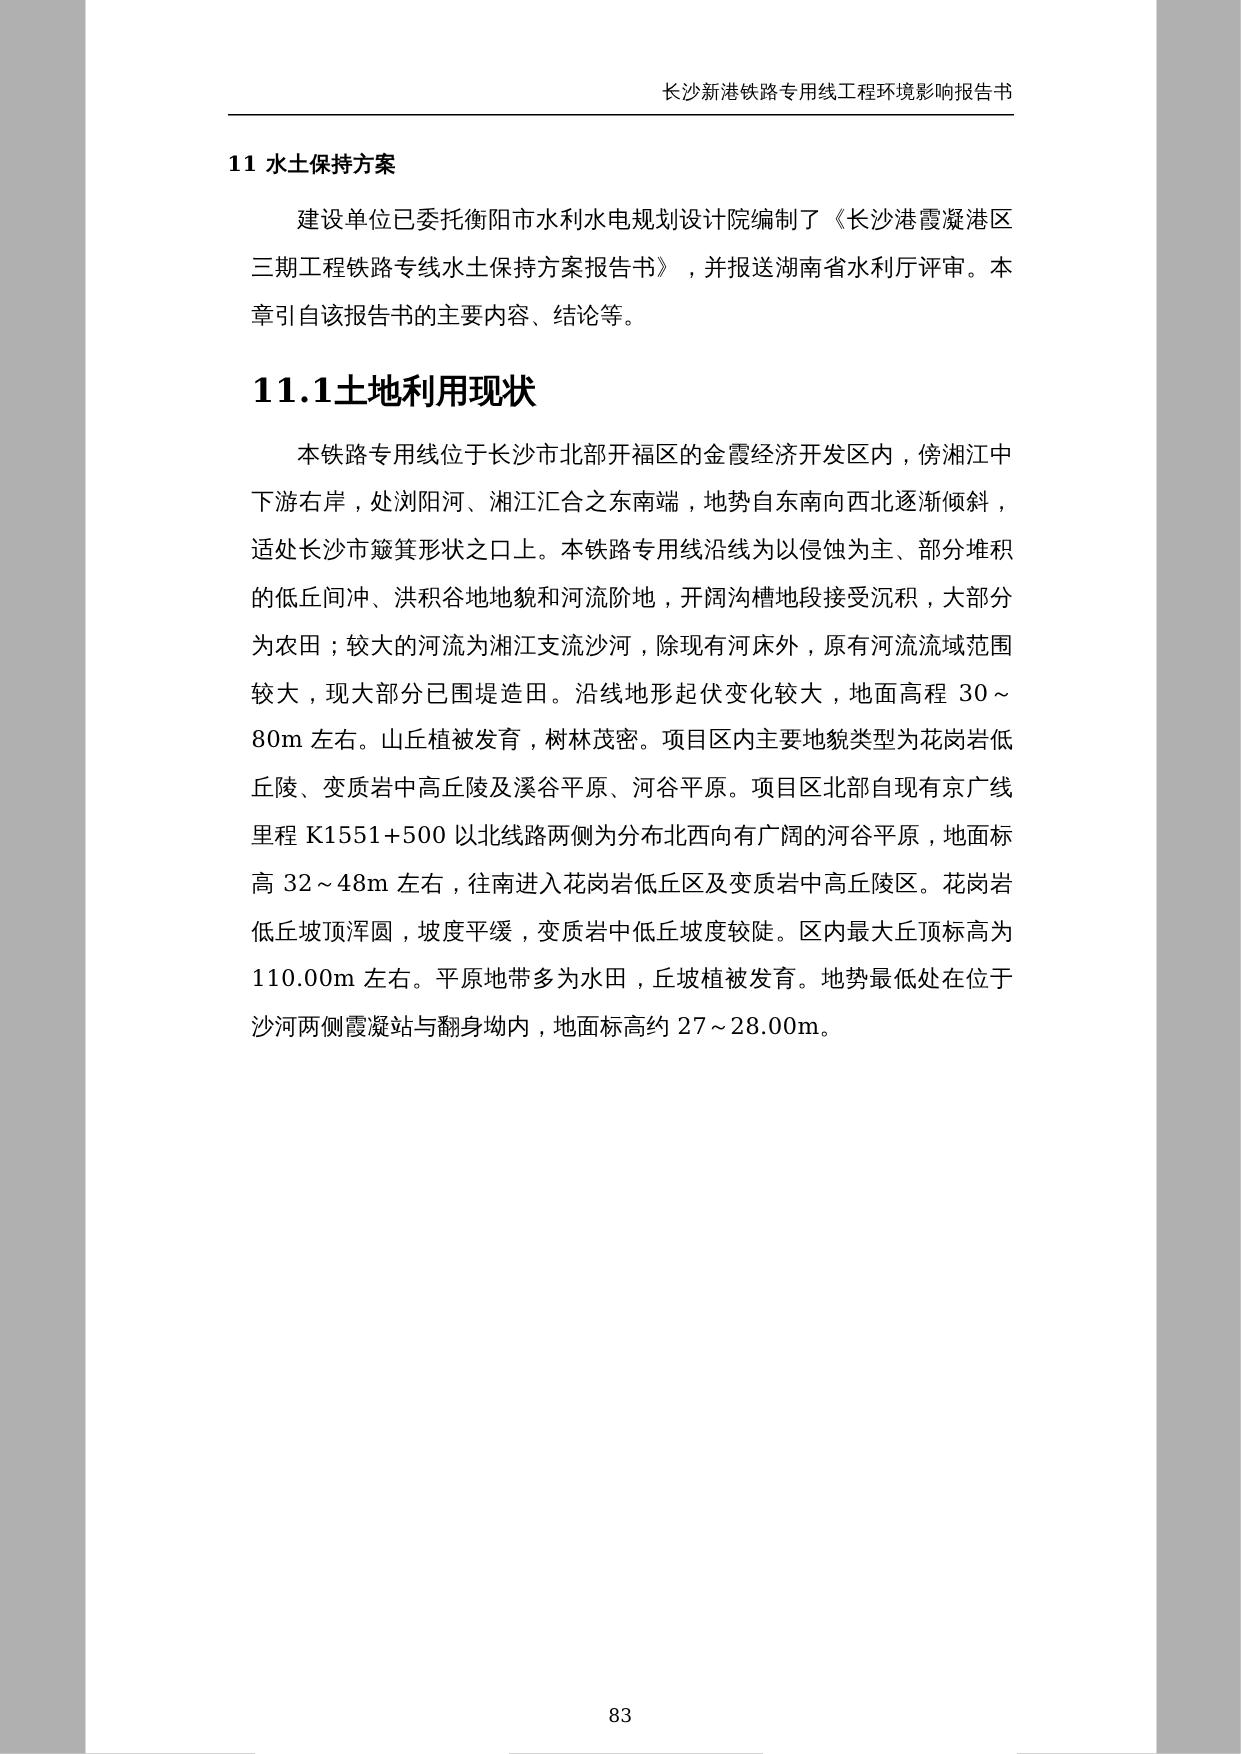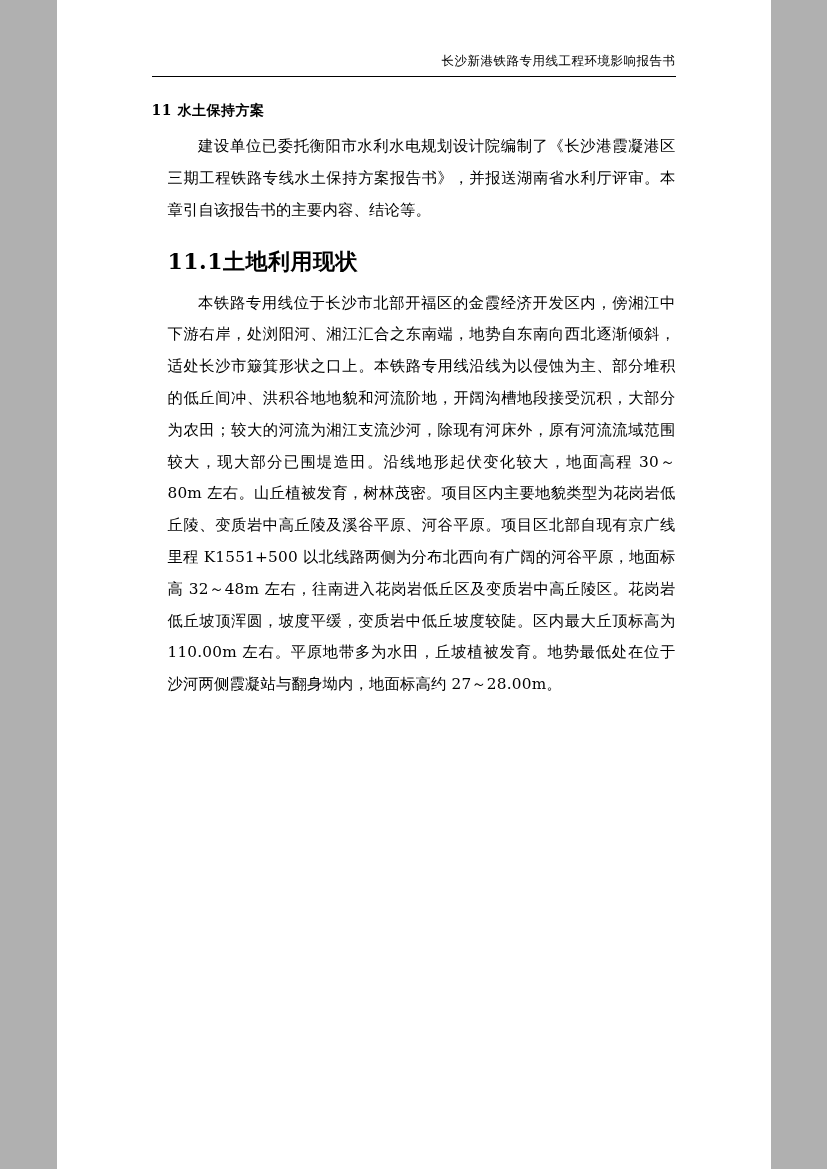--- a/index.html
+++ b/index.html
@@ -103,13 +103,16 @@
     <p class="body">建设单位已委托衡阳市水利水电规划设计院编制了《长沙港霞凝港区三期工程铁路专线水土保持方案报告书》，并报送湖南省水利厅评审。本章引自该报告书的主要内容、结论等。</p>
 
     <h3 class="subsec">
       <span class="num">11.1</span><span>土地利用现状</span>
     </h3>
 
     <p class="body">本铁路专用线位于长沙市北部开福区的金霞经济开发区内，傍湘江中下游右岸，处浏阳河、湘江汇合之东南端，地势自东南向西北逐渐倾斜，适处长沙市簸箕形状之口上。本铁路专用线沿线为以侵蚀为主、部分堆积的低丘间冲、洪积谷地地貌和河流阶地，开阔沟槽地段接受沉积，大部分为农田；较大的河流为湘江支流沙河，除现有河床外，原有河流流域范围较大，现大部分已围堤造田。沿线地形起伏变化较大，地面高程 30～80m 左右。山丘植被发育，树林茂密。项目区内主要地貌类型为花岗岩低丘陵、变质岩中高丘陵及溪谷平原、河谷平原。项目区北部自现有京广线里程 K1551+500 以北线路两侧为分布北西向有广阔的河谷平原，地面标高 32～48m 左右，往南进入花岗岩低丘区及变质岩中高丘陵区。花岗岩低丘坡顶浑圆，坡度平缓，变质岩中低丘坡度较陡。区内最大丘顶标高为 110.00m 左右。平原地带多为水田，丘坡植被发育。地势最低处在位于沙河两侧霞凝站与翻身坳内，地面标高约 27～28.00m。</p>
 
   </div>
 
+  <div class="footer">
+    <span>83</span>
+  </div>
 </div>
 
 </body></html>

